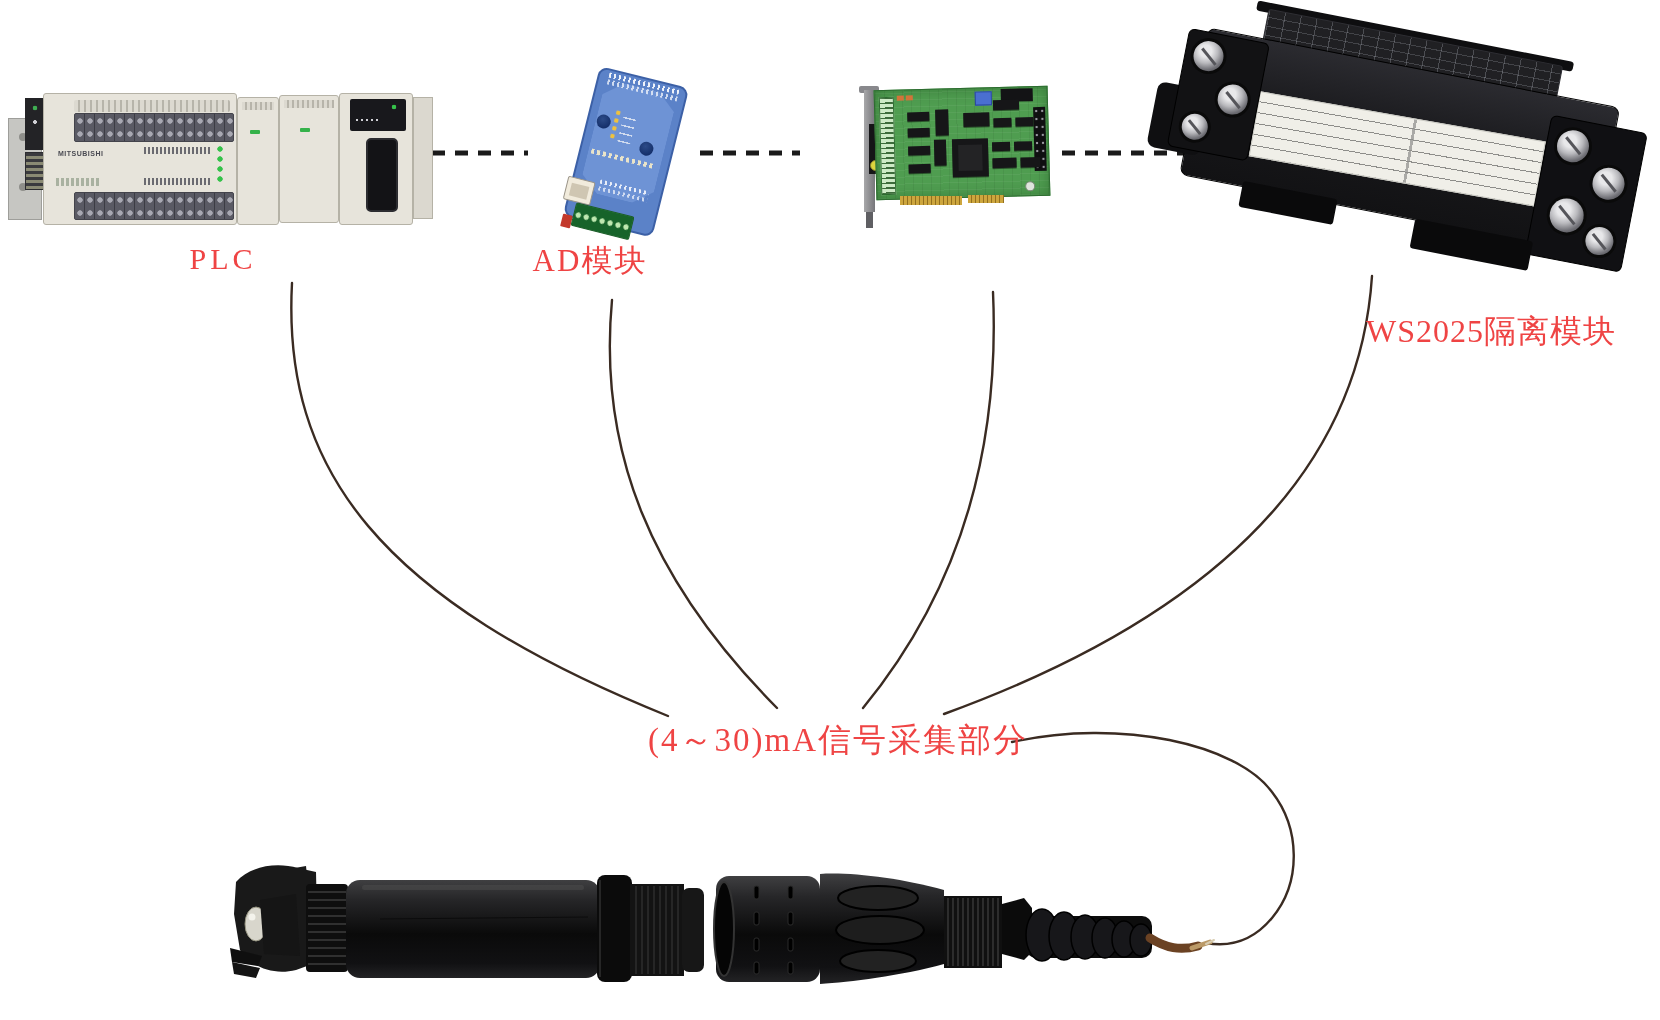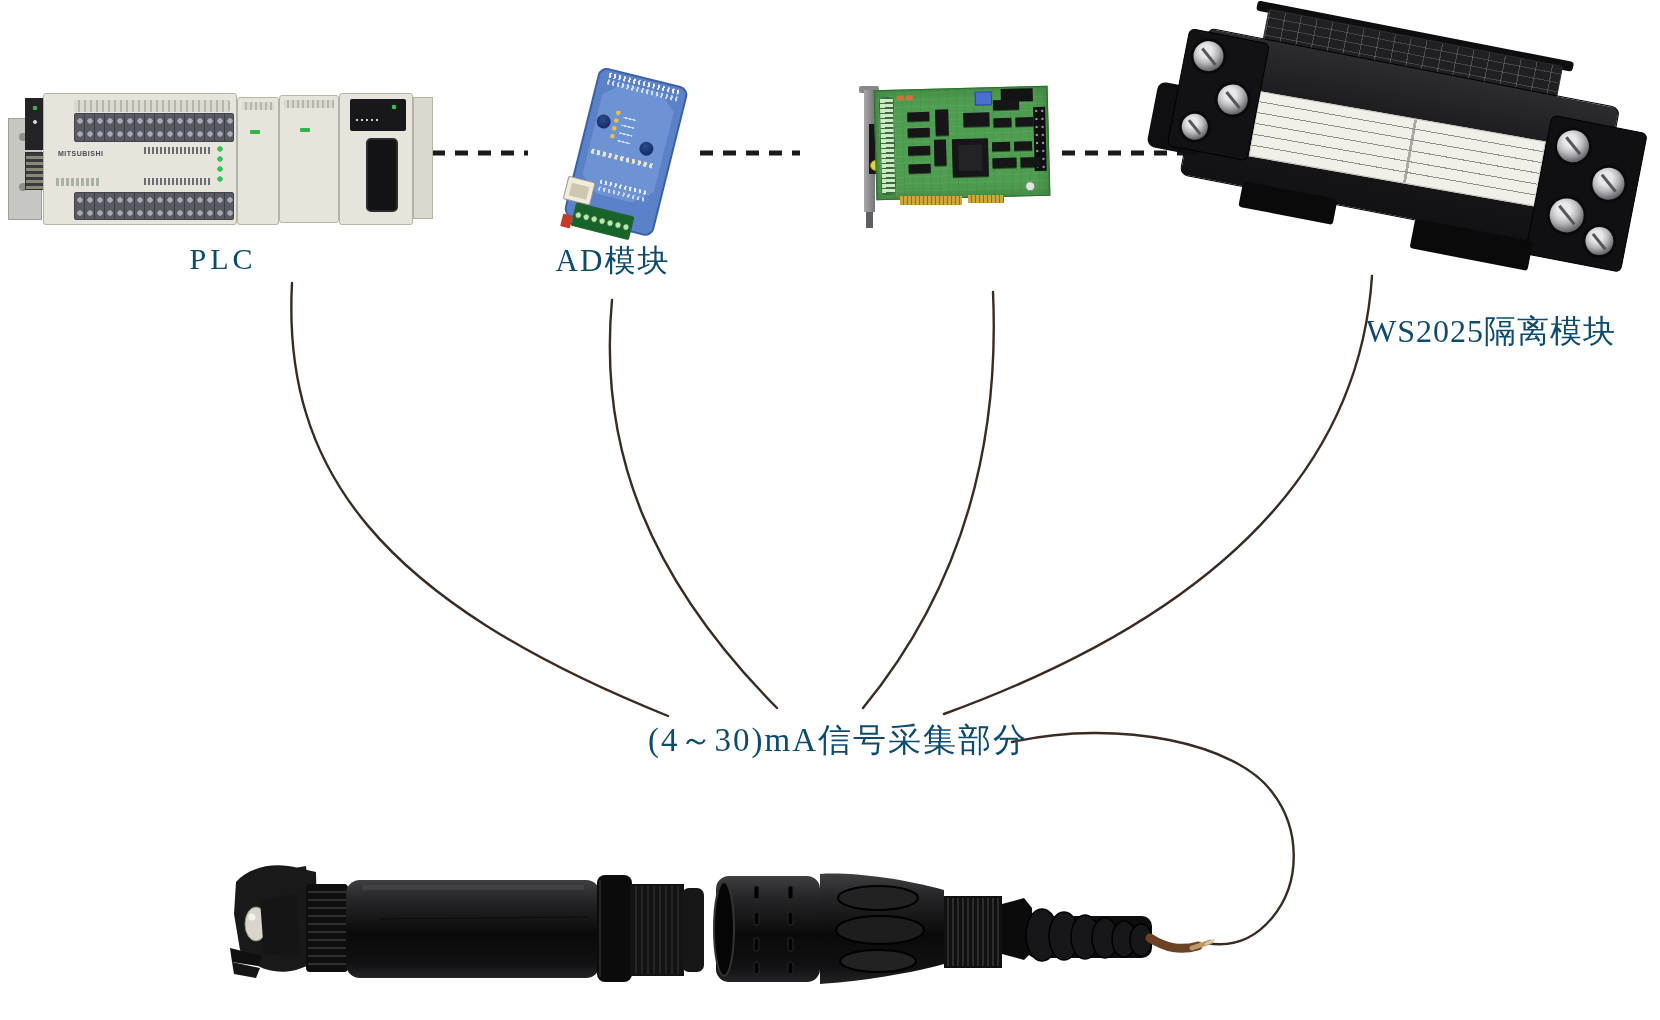--- a/index.html
+++ b/index.html
@@ -1,22 +1,22 @@
 <!DOCTYPE html>
 <html><head>
 <meta charset="utf-8">
 <style>
   html,body{margin:0;padding:0;background:#fff;}
   #stage{position:relative;width:1660px;height:1020px;background:#ffffff;overflow:hidden;
          font-family:"Liberation Serif","DejaVu Serif",serif;}
   .abs{position:absolute;}
   
-  .cap{position:absolute;color:#0c4a6e;text-align:center;white-space:nowrap;}
+  .cap{position:absolute;color:#ef4444;text-align:center;white-space:nowrap;}
   .cap-plc{left:168px;top:242px;width:110px;font-size:30px;letter-spacing:4px;}
-  .cap-ad{left:548px;top:240px;width:130px;font-size:31px;letter-spacing:2px;}
+  .cap-ad{left:525px;top:240px;width:130px;font-size:31px;letter-spacing:2px;}
   .cap-card{left:888px;top:220px;width:162px;font-size:33px;letter-spacing:5px;}
   .cap-ws{left:1366px;top:310px;width:300px;font-size:32px;letter-spacing:1px;text-align:left;}
   .cap-center{left:648px;top:718px;width:372px;font-size:33px;letter-spacing:2px;}
   
   .plc{left:8px;top:88px;width:436px;height:140px;}
   .plc-rail{left:0;top:30px;width:32px;height:100px;background:#c6c6c2;border:1px solid #9e9e9a;}
   .plc-rail i{position:absolute;left:10px;width:8px;height:8px;border-radius:50%;background:#8e8e8a;display:block;}
   .plc-lmod{left:17px;top:10px;width:20px;height:52px;background:#232326;
      background-image:radial-gradient(circle at 10px 10px,#3fae52 2px,transparent 2.6px),radial-gradient(circle at 10px 24px,#cfcfd4 1.6px,transparent 2.2px);}
   .plc-lconn{left:17px;top:64px;width:20px;height:36px;background:repeating-linear-gradient(0deg,#8a8a74 0 3px,#3a3a3e 3px 6px);border:1px solid #2c2c30;}

